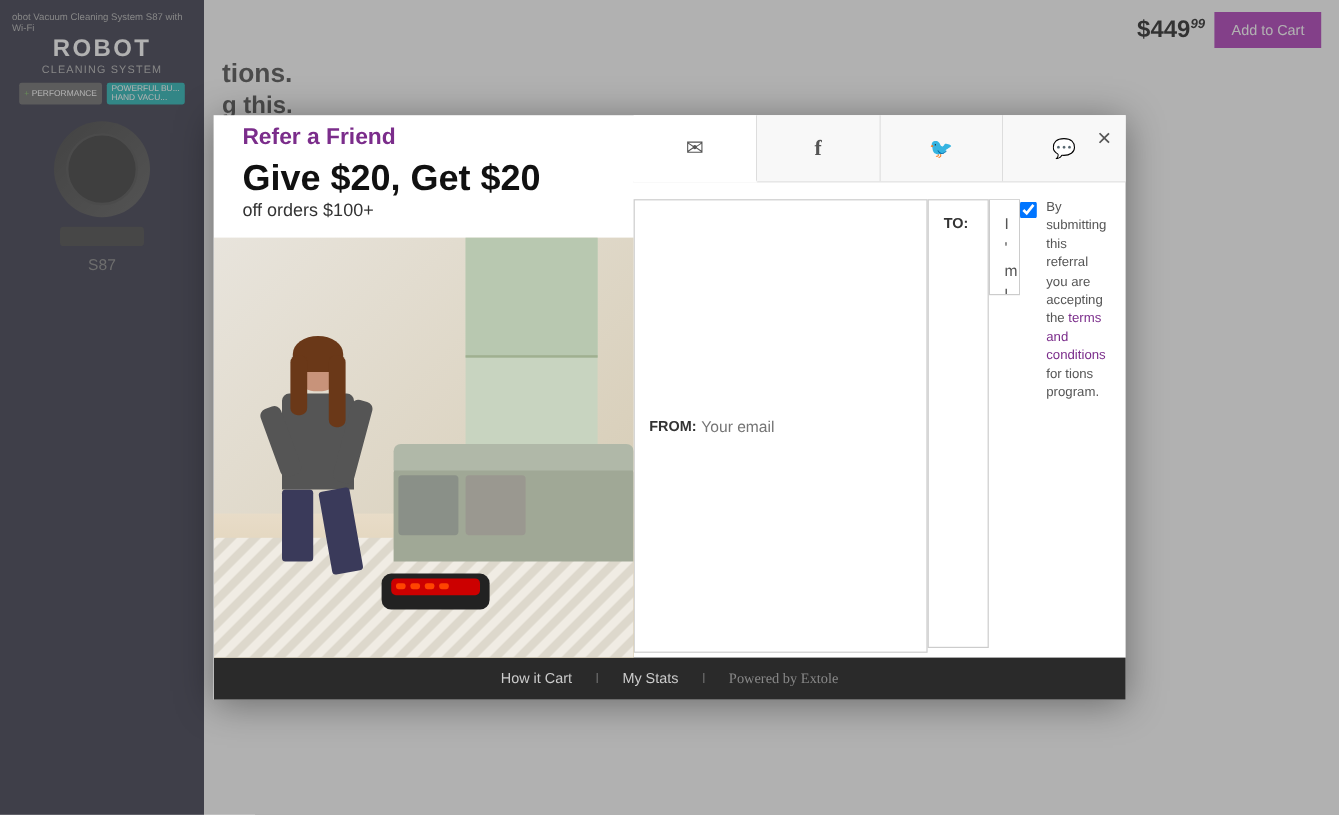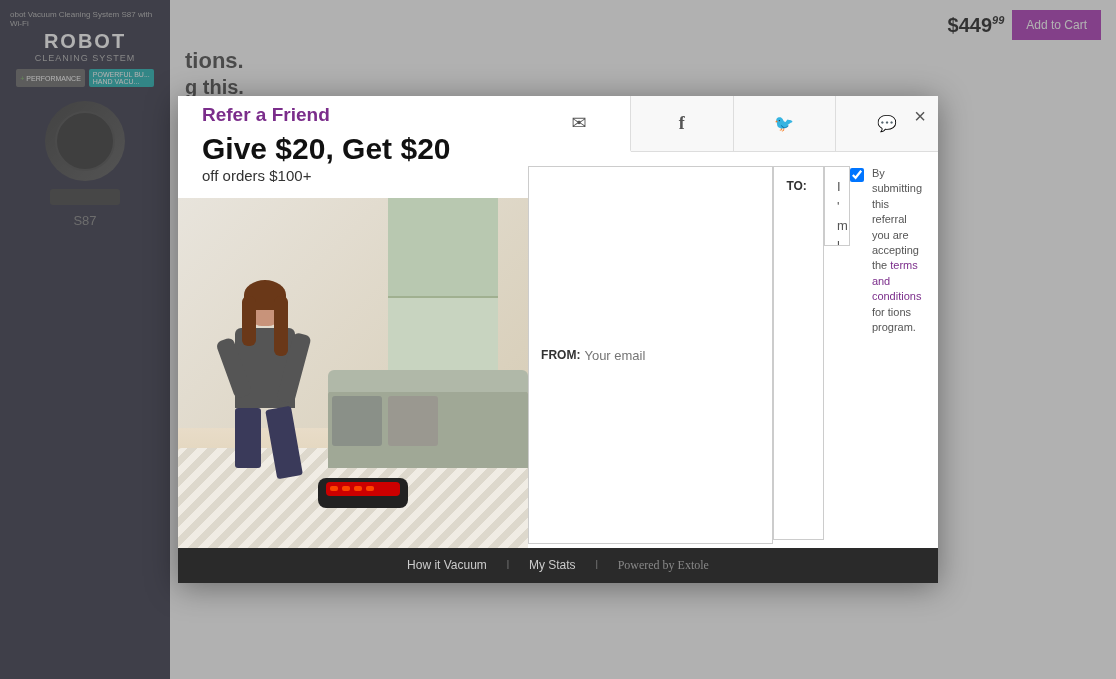--- a/index.html
+++ b/index.html
@@ -452,20 +452,20 @@
               <a>terms and conditions</a>
               <span>for tions program.</span>
             </span>
           </div>
 
         </div>
       </div>
     </div>
 
     <div class="modal-footer">
-      <span style="cursor:pointer;color:#ccc;">How it Vacuum</span>
+      <span style="cursor:pointer;color:#ccc;">How it Cart</span>
       <span class="sep">I</span>
       <span style="cursor:pointer;color:#ccc;">My Stats</span>
       <span class="sep">I</span>
       <span style="color:#888;font-family:Liberation Serif, serif;">Powered by Extole</span>
     </div>
   </div>
 </div>
 
 </body></html>

